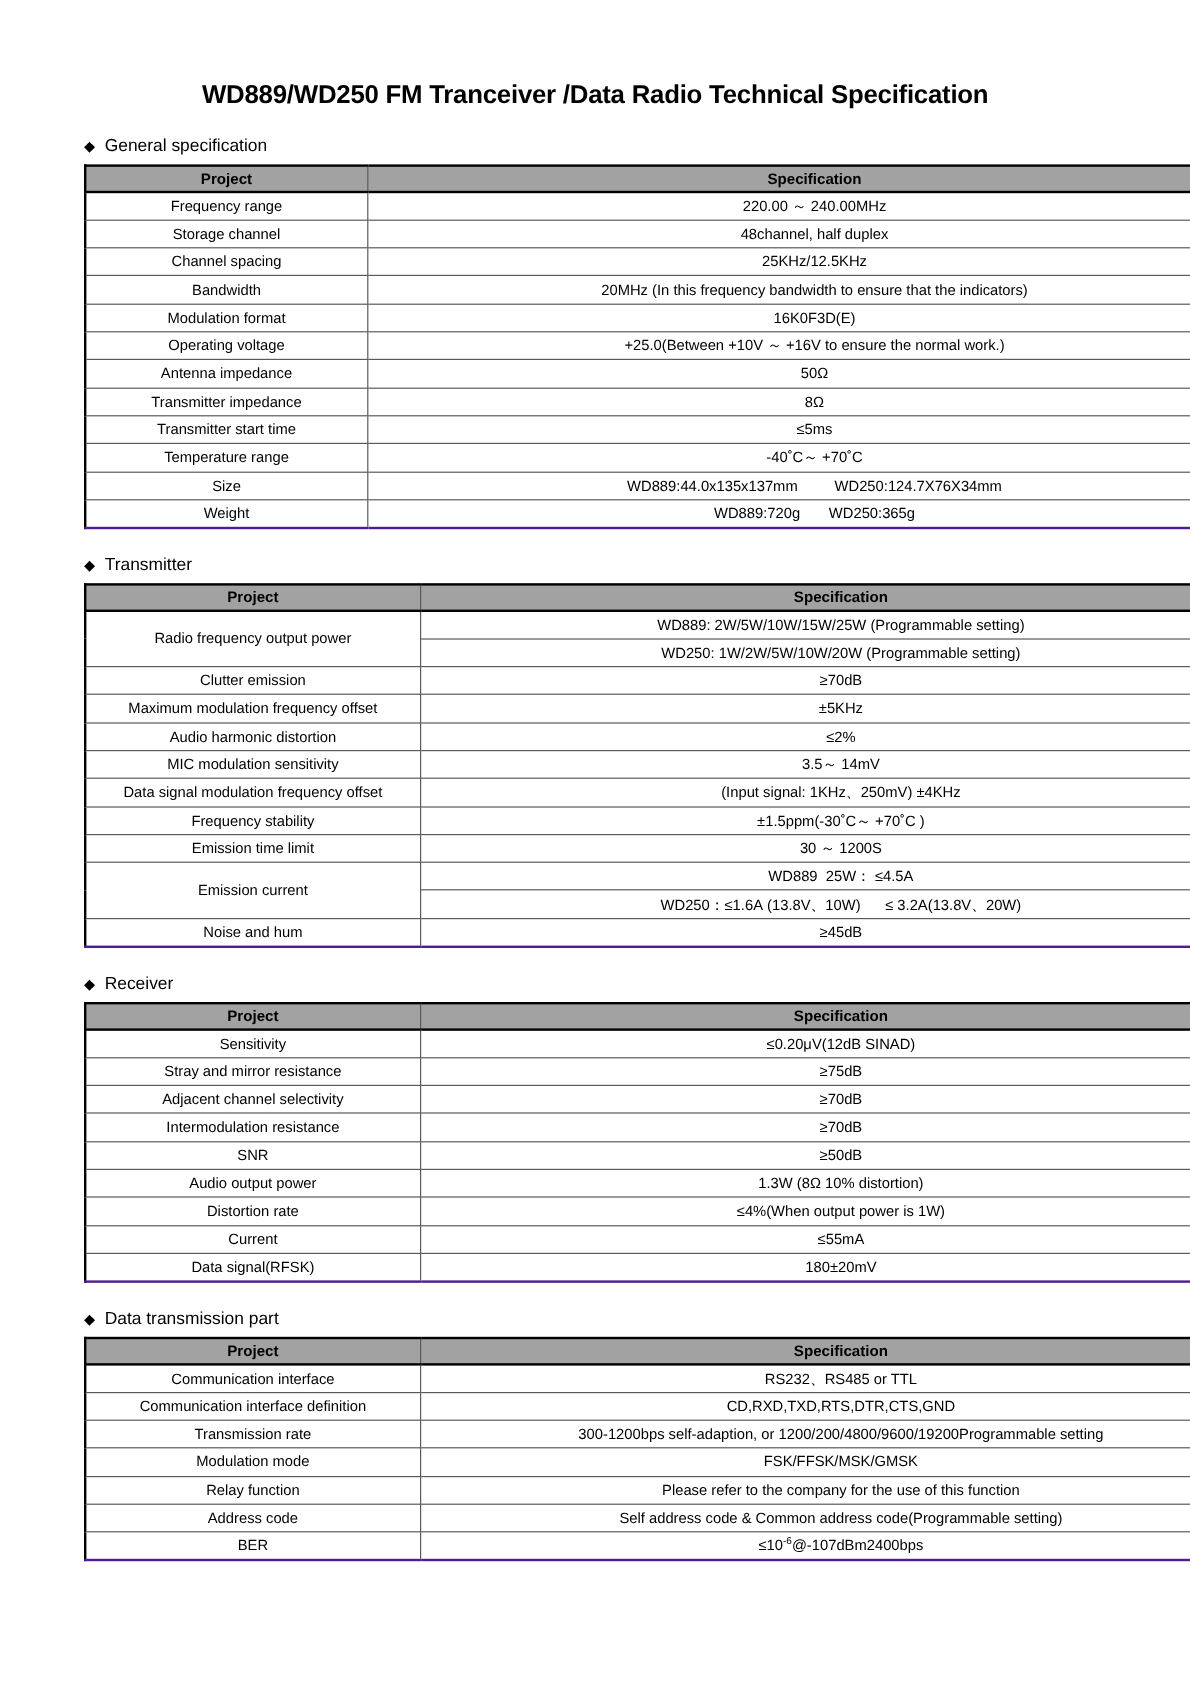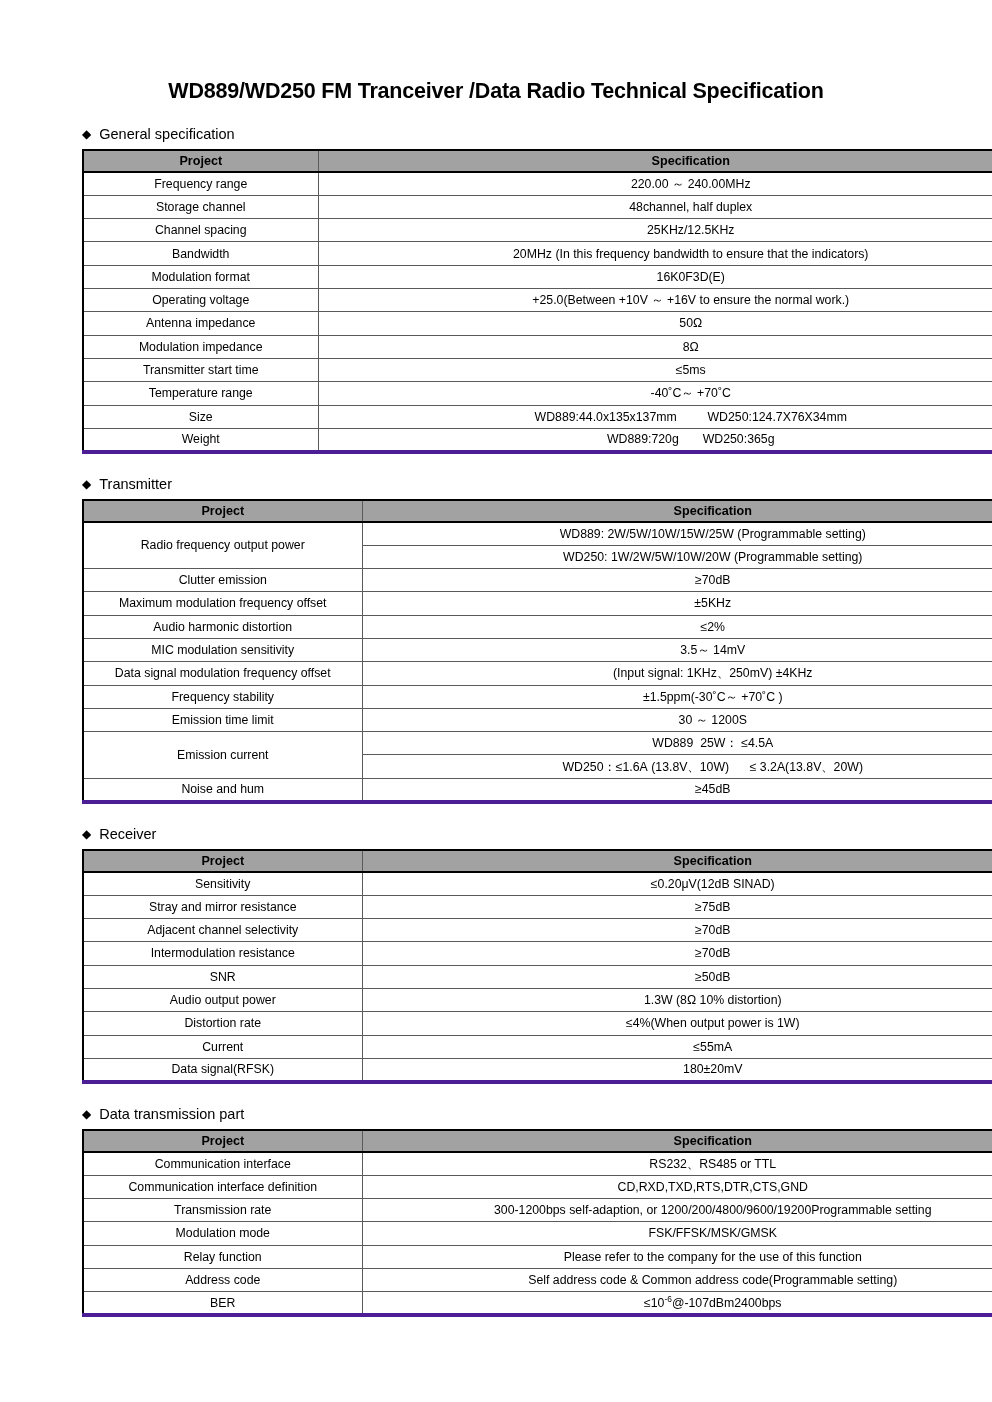--- a/index.html
+++ b/index.html
@@ -12,21 +12,21 @@
     height: 1402px;
     font-family: "Liberation Sans", sans-serif;
     color: #000000;
     -webkit-font-smoothing: none;
   }
   .page {
     position: relative;
     width: 992px;
     height: 1402px;
     box-sizing: border-box;
-    padding: 12px;
+    padding: 0;
     overflow: hidden;
   }
   .doc-title {
     text-align: center;
     font-size: 21.5px;
     font-weight: bold;
     letter-spacing: -0.2px;
     margin: 0;
     padding: 68px 40px 0 40px;
     line-height: 1.1;
@@ -82,21 +82,21 @@
   table.spec thead th.spec-col {
     border-right: 2px solid #000000;
   }
   table.spec td.proj {
     border-left: 2px solid #000000;
   }
   table.spec td.val {
     border-right: 2px solid #000000;
   }
   table.spec tbody tr:last-child td {
-    border-bottom: 4px solid #4c1d95;
+    border-bottom: 2px solid #4c1d95;
   }
   .tbl-general thead th.proj, .tbl-general td.proj { width: 235px; }
   .tbl-tx thead th.proj, .tbl-tx td.proj { width: 279px; }
   .tbl-rx thead th.proj, .tbl-rx td.proj { width: 279px; }
   .tbl-data thead th.proj, .tbl-data td.proj { width: 279px; }
   sup { font-size: 0.68em; vertical-align: super; line-height: 0; }
 </style>
 </head>
 <body>
 
@@ -140,21 +140,21 @@
             </tr>
             <tr>
               <td class="proj">Operating voltage</td>
               <td class="val">+25.0(Between +10V ～ +16V to ensure the normal work.)</td>
             </tr>
             <tr>
               <td class="proj">Antenna impedance</td>
               <td class="val">50Ω</td>
             </tr>
             <tr>
-              <td class="proj">Modulation impedance</td>
+              <td class="proj">Transmitter impedance</td>
               <td class="val">8Ω</td>
             </tr>
             <tr>
               <td class="proj">Transmitter start time</td>
               <td class="val">≤5ms</td>
             </tr>
             <tr>
               <td class="proj">Temperature range</td>
               <td class="val">-40˚C～ +70˚C</td>
             </tr>

